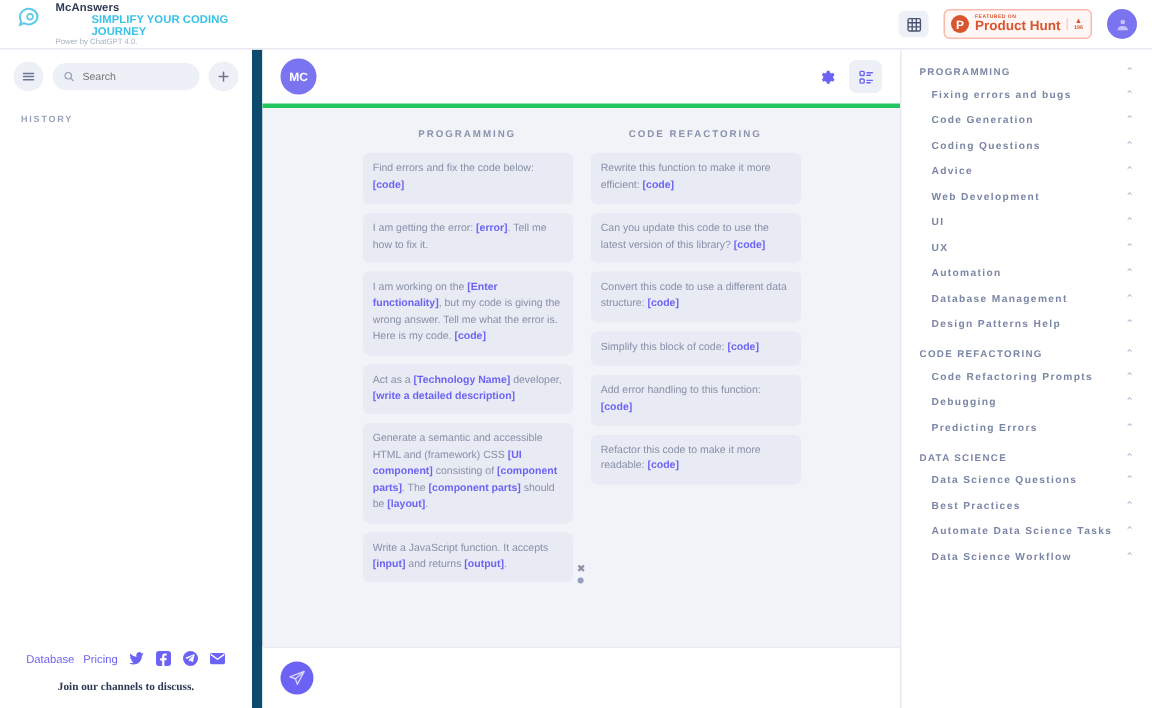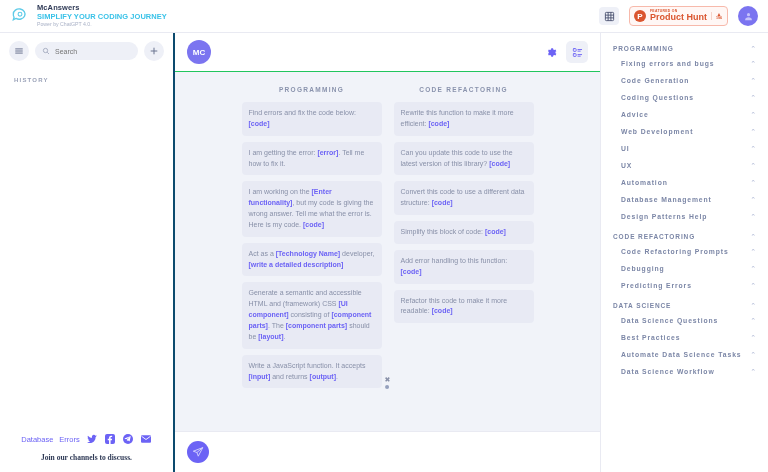--- a/index.html
+++ b/index.html
@@ -16,21 +16,21 @@
     height: 33px; flex: 0 0 33px;
     display: flex; align-items: center;
     background: #fff;
     border-bottom: 1px solid #e9eaf2;
     position: relative;
   }
   .brand { display: flex; align-items: flex-start; padding-left: 9px; width: 175px; }
   .brand-logo { width: 22px; height: 22px; flex:0 0 22px; display:flex; align-items:center; justify-content:center; }
   .brand-text { margin-left: 6px; line-height: 1.02; }
   .brand-name { font-size: 7.5px; font-weight: bold; color: #2f3a56; letter-spacing: .1px; }
-  .brand-tag { font-size: 7.5px; font-weight: bold; color: #39c2e8; letter-spacing: .05px; margin-top: 1px;}
+  .brand-tag { font-size: 7.5px; font-weight: bold; color: #39c2e8; letter-spacing: .05px; margin-top: 1px; margin-left: 24px;}
   .brand-sub { font-size: 5.2px; color: #a9b1c6; margin-top: 1.5px; }
 
   .topbar-spacer { flex: 1; }
   .topbar-right { display:flex; align-items:center; gap: 10px; padding-right: 10px; }
 
   .grid-btn {
     width: 20px; height: 18px; border-radius: 4px;
     background: #eef0f7; display:flex; align-items:center; justify-content:center;
   }
   .ph-badge {
@@ -48,21 +48,21 @@
   .ph-count { font-size:3.6px; color:#da552f; font-weight:bold; display:block;}
   .avatar-top { width: 20px; height: 20px; border-radius: 50%; background:#7b74f0;
     display:flex; align-items:center; justify-content:center;}
 
   
   .body { display: flex; flex: 1; min-height: 0; }
 
   
   .left {
     width: 175px; flex: 0 0 175px;
-    background: #fff; border-right: 2px solid #0c4a6e;
+    background: #fff; border-right: 7px solid #0c4a6e;
     display:flex; flex-direction: column;
   }
   .left-top { padding: 8px 9px 0 9px; display:flex; align-items:center; gap:6px; }
   .menu-btn { width:20px; height:20px; border-radius:50%; background:#eef0f7;
     display:flex;align-items:center;justify-content:center; flex:0 0 20px;}
   .search-box { flex:1; height:18px; border-radius:10px; background:#eef0f7;
     display:flex; align-items:center; padding: 0 7px; gap:5px;}
   .search-input { border:none; background:transparent; outline:none; font-size:7px;
     color:#9aa2b8; font-family:"Liberation Sans",sans-serif; width:100%;}
   .plus-btn { width:20px; height:20px; border-radius:50%; background:#eef0f7;
@@ -72,21 +72,21 @@
   .history-list { flex:1; overflow:hidden; }
   .left-footer { padding-bottom: 10px; }
   .footer-row { display:flex; align-items:center; justify-content:center; gap:6px; }
   .footer-link { font-size:7.5px; color:#6c63f5; }
   .footer-note { text-align:center; font-size:7.5px; font-weight:bold; color:#2f3a56; margin-top:8px;font-family:Liberation Serif, serif;}
   .sicon { display:flex; align-items:center; justify-content:center; }
 
   
   .center { flex: 1; display:flex; flex-direction:column; min-width:0; background:#f1f3f9;}
   .chat-header {
-    height: 39px; flex:0 0 39px; background:#fff; border-bottom:1px solid #22c55e;
+    height: 39px; flex:0 0 39px; background:#fff; border-bottom:3px solid #22c55e;
     display:flex; align-items:center; padding: 0 12px;
   }
   .chat-avatar { width:24px; height:24px; border-radius:50%; background:#7b74f0;
     display:flex;align-items:center;justify-content:center; color:#fff; font-size:8px; font-weight:bold;}
   .chat-header-spacer { flex:1; }
   .gear-btn { width:18px; height:18px; display:flex;align-items:center;justify-content:center; }
   .layout-btn { width:22px; height:22px; border-radius:5px; background:#eef0f7;
     display:flex;align-items:center;justify-content:center; margin-left:6px;}
 
   .prompt-area { flex:1; overflow:hidden; position:relative; padding: 14px 0 0 0; }
@@ -197,21 +197,21 @@
           </svg>
         </div>
       </div>
 
       <div class="history-label">HISTORY</div>
       <div class="history-list"></div>
 
       <div class="left-footer">
         <div class="footer-row">
           <a class="footer-link">Database</a>
-          <a class="footer-link">Errors</a>
+          <a class="footer-link">Pricing</a>
           <span class="sicon">
             <svg width="12" height="12" viewBox="0 0 24 24" fill="#6c63f5">
               <path d="M22 5.9c-.7.3-1.5.5-2.3.6.8-.5 1.4-1.3 1.7-2.2-.8.5-1.6.8-2.5 1A3.9 3.9 0 0 0 12 8.8c0 .3 0 .6.1.9C8.7 9.5 5.8 7.9 3.9 5.4c-.4.6-.6 1.3-.6 2a3.9 3.9 0 0 0 1.7 3.2c-.6 0-1.2-.2-1.7-.5a3.9 3.9 0 0 0 3.1 3.8c-.5.2-1.1.2-1.7.1a3.9 3.9 0 0 0 3.6 2.7A7.8 7.8 0 0 1 2 18.3a11 11 0 0 0 6 1.8c7.2 0 11.1-6 11.1-11.1v-.5c.8-.6 1.4-1.3 1.9-2.1z"></path>
             </svg>
           </span>
           <span class="sicon">
             <svg width="12" height="12" viewBox="0 0 24 24" fill="#6c63f5">
               <rect x="2" y="2" width="20" height="20" rx="4"></rect>
               <path d="M13.2 22v-7.6h2.6l.4-3h-3V9.5c0-.9.2-1.4 1.5-1.4h1.6V5.4c-.3 0-1.2-.1-2.3-.1-2.3 0-3.9 1.4-3.9 4v2.2H7.5v3h2.6V22z" fill="#fff"></path>
             </svg>

